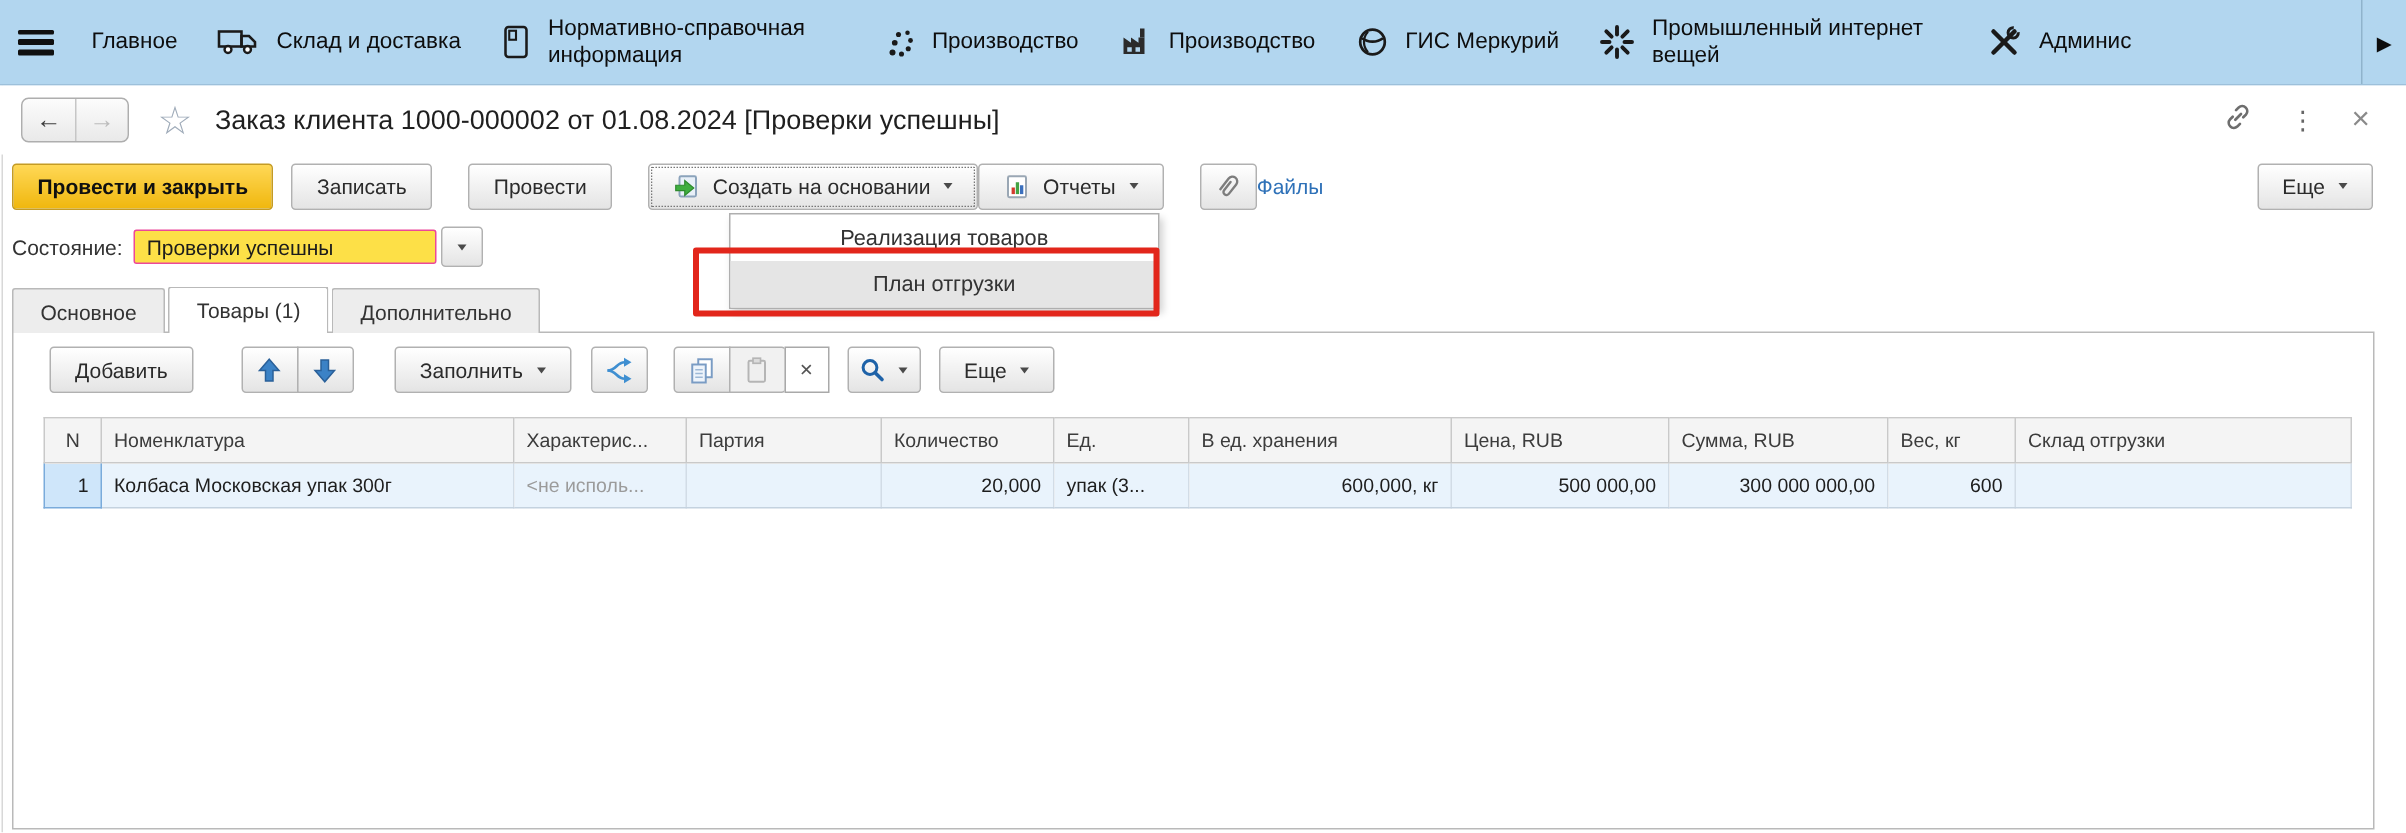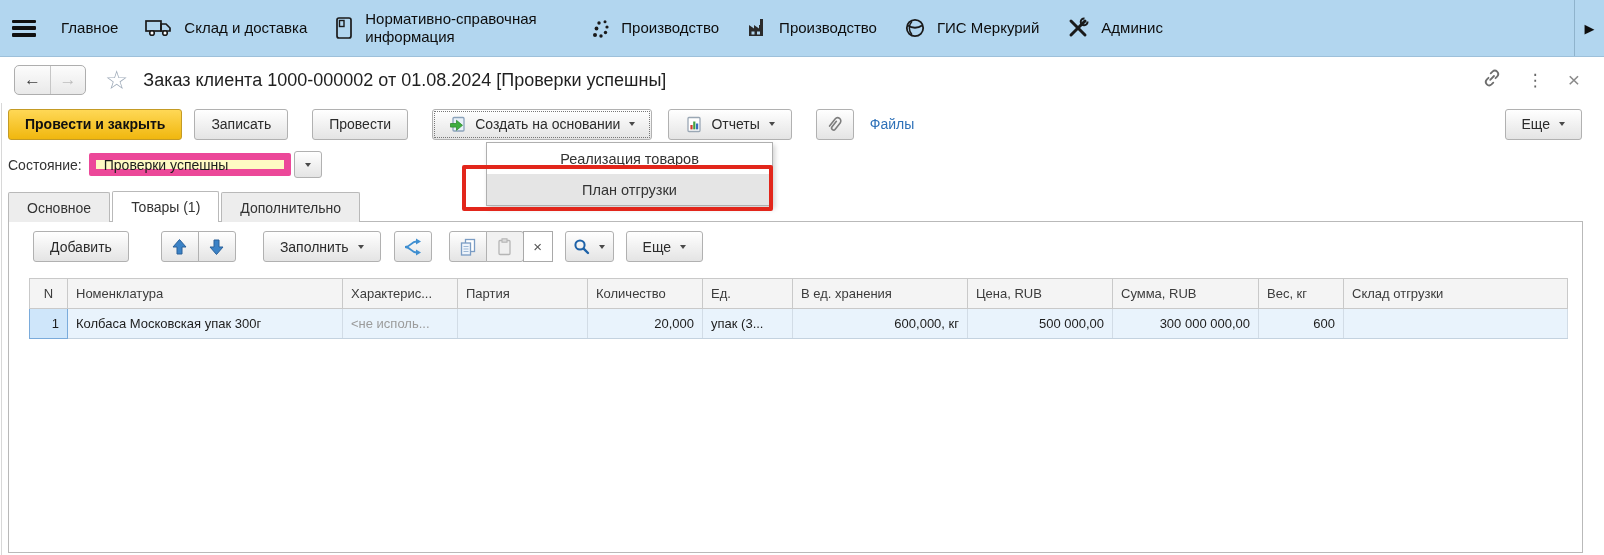--- a/index.html
+++ b/index.html
@@ -43,31 +43,31 @@
   
   .toolbar { position: absolute; top: 104px; left: 0; width: 1604px; height: 40px;
     display: flex; align-items: center; padding-left: 8px; }
   .btn { height: 31px; display: inline-flex; align-items: center; justify-content: center;
     padding: 0 16px; background: linear-gradient(#ffffff, #e4e4e4); border: 1px solid #b1b1b1;
     border-radius: 3px; font-size: 14px; color: #2b2b2b; cursor: pointer; white-space: nowrap; }
   .btn-yellow { background: linear-gradient(#ffd856, #f0b70e); border-color: #c49b25; font-weight: bold; color: #101010; }
   .btn-focus { outline: 1px dotted #777; outline-offset: -3px; }
   .car { width: 0; height: 0; border-left: 3.5px solid transparent; border-right: 3.5px solid transparent;
     border-top: 4.5px solid #4a4a4a; display: inline-block; margin-left: 9px; }
-  .gap12 { margin-left: 12px; } .gap24 { margin-left: 24px; } .gap16 { margin-left: 16px; }
+  .gap12 { margin-left: 12px; } .gap24 { margin-left: 24px; } .gap16 { }
   .icon-only { width: 38px; padding: 0; }
   .link { color: #2e71b8; font-size: 14px; cursor: pointer; }
   .more-top { margin-left: auto; margin-right: 22px; }
   .bicon { display: flex; margin-right: 8px; }
 
   
   .staterow { position: absolute; top: 151px; left: 8px; display: flex; align-items: center; }
   .statelabel { font-size: 14px; color: #333; margin-right: 7px; }
-  .statebox { width: 202px; height: 23px; border: 7px solid #ec4899; border-radius: 2px;
-    font-size: 14px; color: #1c1c1c; display: flex; align-items: center; padding: 0 8px; background: #fef9c3; }
+  .statebox { width: 202px; height: 23px; border: 1px solid #ec4899; border-radius: 2px;
+    font-size: 14px; color: #1c1c1c; display: flex; align-items: center; padding: 0 8px; background: #fde047; }
   .statebtn { width: 28px; height: 27px; margin-left: 3px; border: 1px solid #b1b1b1; border-radius: 3px;
     background: linear-gradient(#fff, #e4e4e4); display: flex; align-items: center; justify-content: center; cursor: pointer; }
   .statebtn .car { margin-left: 0; }
 
   
   .tabs { position: absolute; top: 191px; left: 8px; display: flex; z-index: 3; align-items: flex-end; }
   .tab { height: 30px; padding: 0 18px; display: flex; align-items: center; font-size: 14px; color: #333;
     background: #ededed; border: 1px solid #b9b9b9; border-bottom: none; margin-right: 2px;
     border-radius: 2px 2px 0 0; cursor: pointer; }
   .tab.active { background: #fff; height: 31px; position: relative; z-index: 5; }
@@ -174,20 +174,35 @@
   </div>
   <div class="mb-item">
     <span class="mb-icon">
       <svg width="24" height="24" viewBox="0 0 24 24">
           <circle cx="12" cy="12" r="8.2" fill="none" stroke="#1a1a1a" stroke-width="1.8"></circle>
           <path d="M5 9.5 C9 12.5 15 12.5 19 9.5" fill="none" stroke="#1a1a1a" stroke-width="1.8"></path>
           <path d="M9 5.2 a10 10 0 0 0 0 13.6" fill="none" stroke="#1a1a1a" stroke-width="1.5"></path>
         </svg>
     </span>
     <span class="lbl">ГИС Меркурий</span>
+  </div>
+  <div class="mb-item">
+    <span class="mb-icon">
+      <svg width="26" height="26" viewBox="0 0 26 26" stroke="#1a1a1a" stroke-width="2.6" stroke-linecap="round">
+          <line x1="13" y1="3" x2="13" y2="8"></line>
+          <line x1="13" y1="18" x2="13" y2="23"></line>
+          <line x1="3" y1="13" x2="8" y2="13"></line>
+          <line x1="18" y1="13" x2="23" y2="13"></line>
+          <line x1="5.9" y1="5.9" x2="9.4" y2="9.4"></line>
+          <line x1="16.6" y1="16.6" x2="20.1" y2="20.1"></line>
+          <line x1="5.9" y1="20.1" x2="9.4" y2="16.6"></line>
+          <line x1="16.6" y1="9.4" x2="20.1" y2="5.9"></line>
+        </svg>
+    </span>
+    <span class="lbl w2">Промышленный интернет вещей</span>
   </div>
   <div class="mb-item mb-last">
     <span class="mb-icon">
       <svg width="26" height="26" viewBox="0 0 26 26" stroke="#1a1a1a" fill="none">
           <path d="M6 6 L20 20" stroke-width="3" stroke-linecap="round"></path>
           <path d="M20 6 L6 20" stroke-width="3" stroke-linecap="round"></path>
           <path d="M19.5 3.5 a3.4 3.4 0 1 0 3 3" stroke-width="2"></path>
         </svg>
     </span>
     <span class="lbl">Админис</span>

